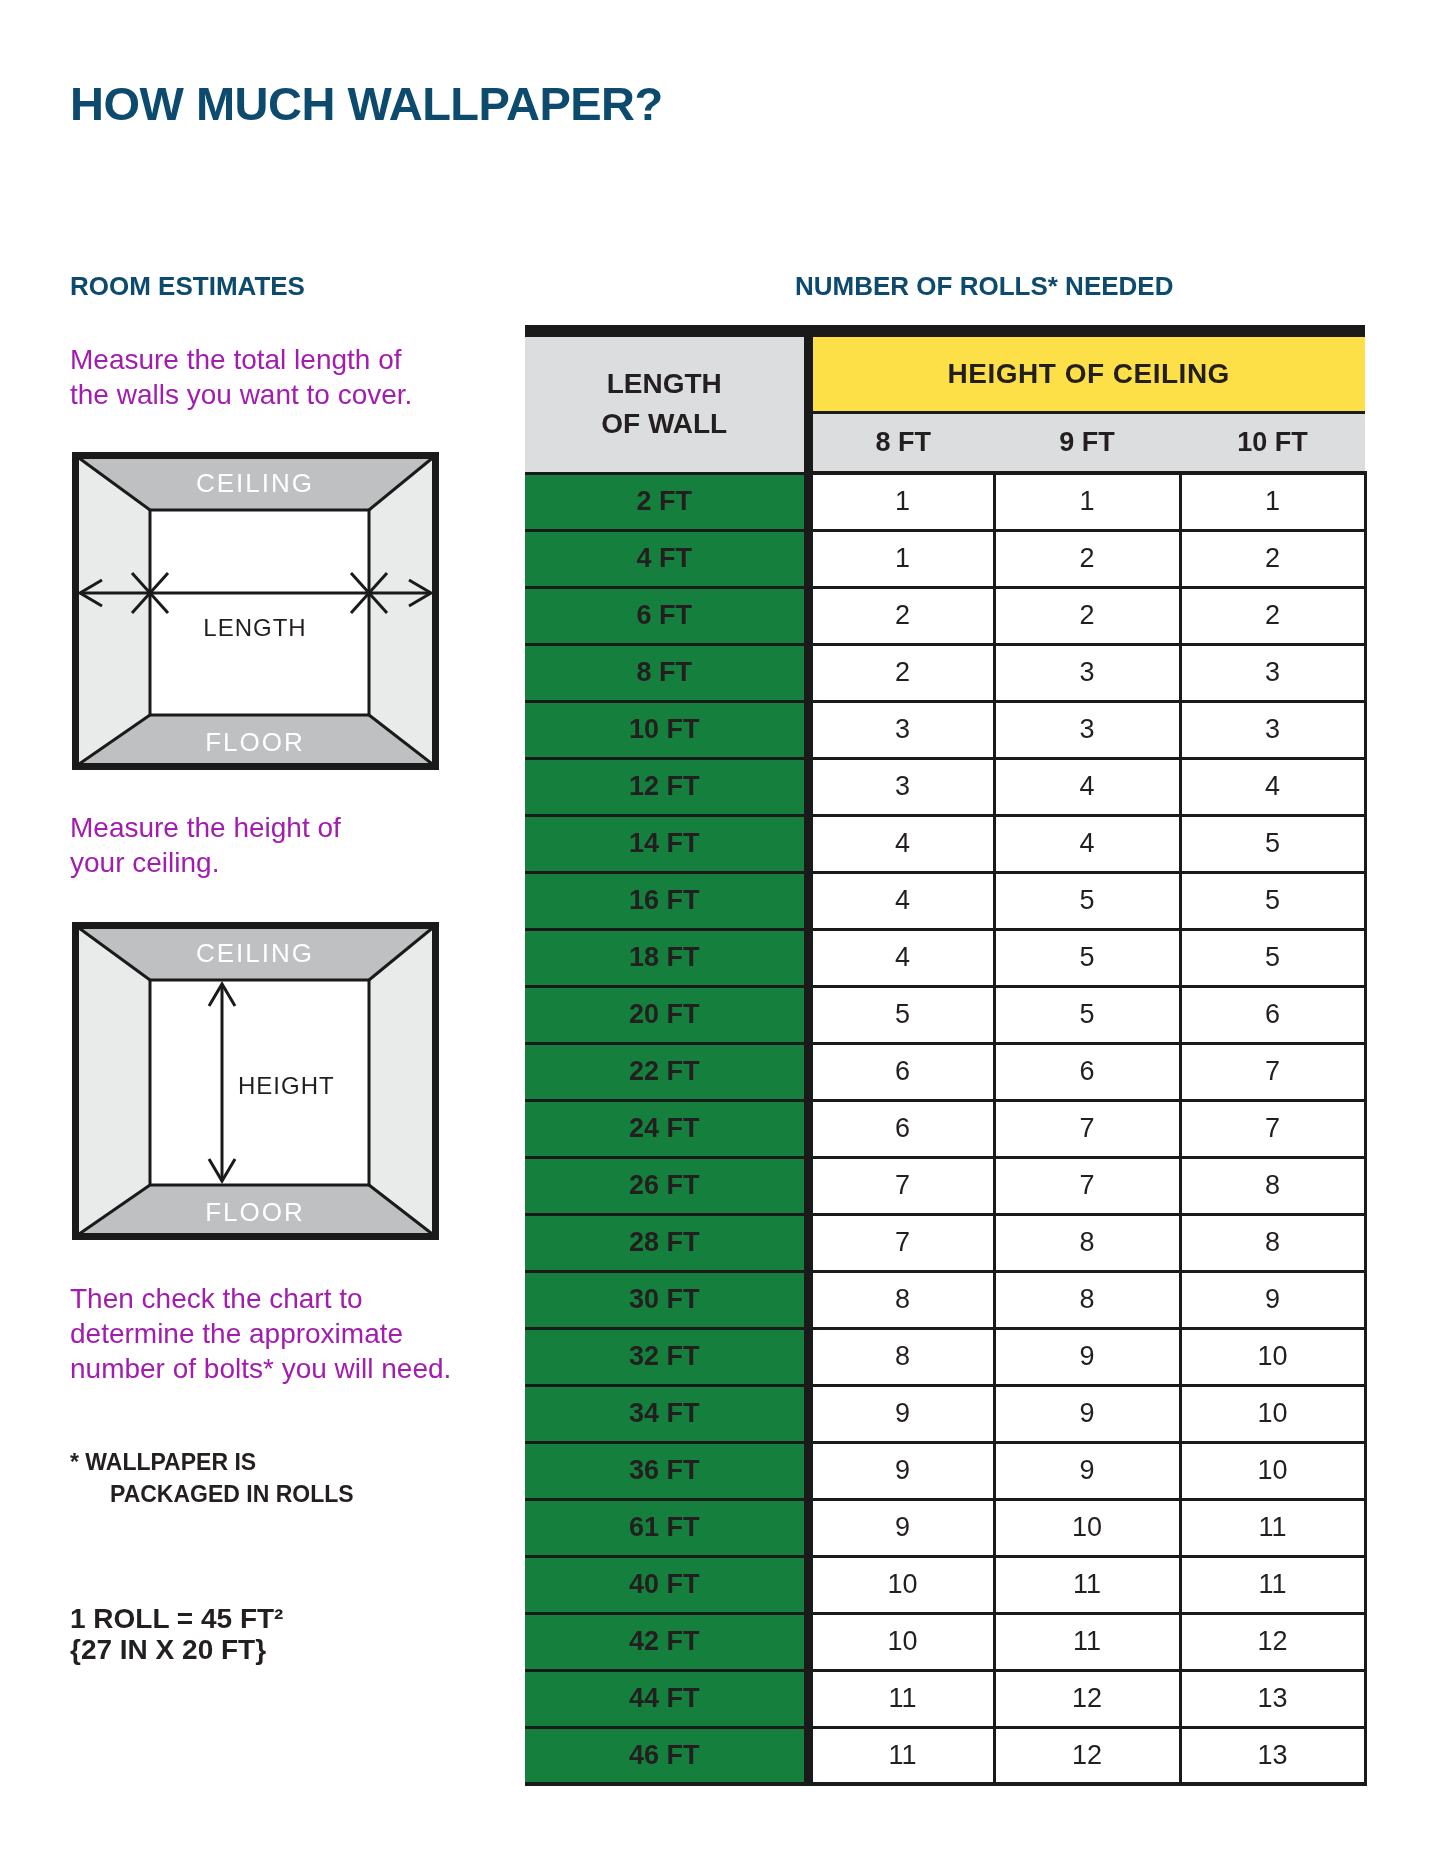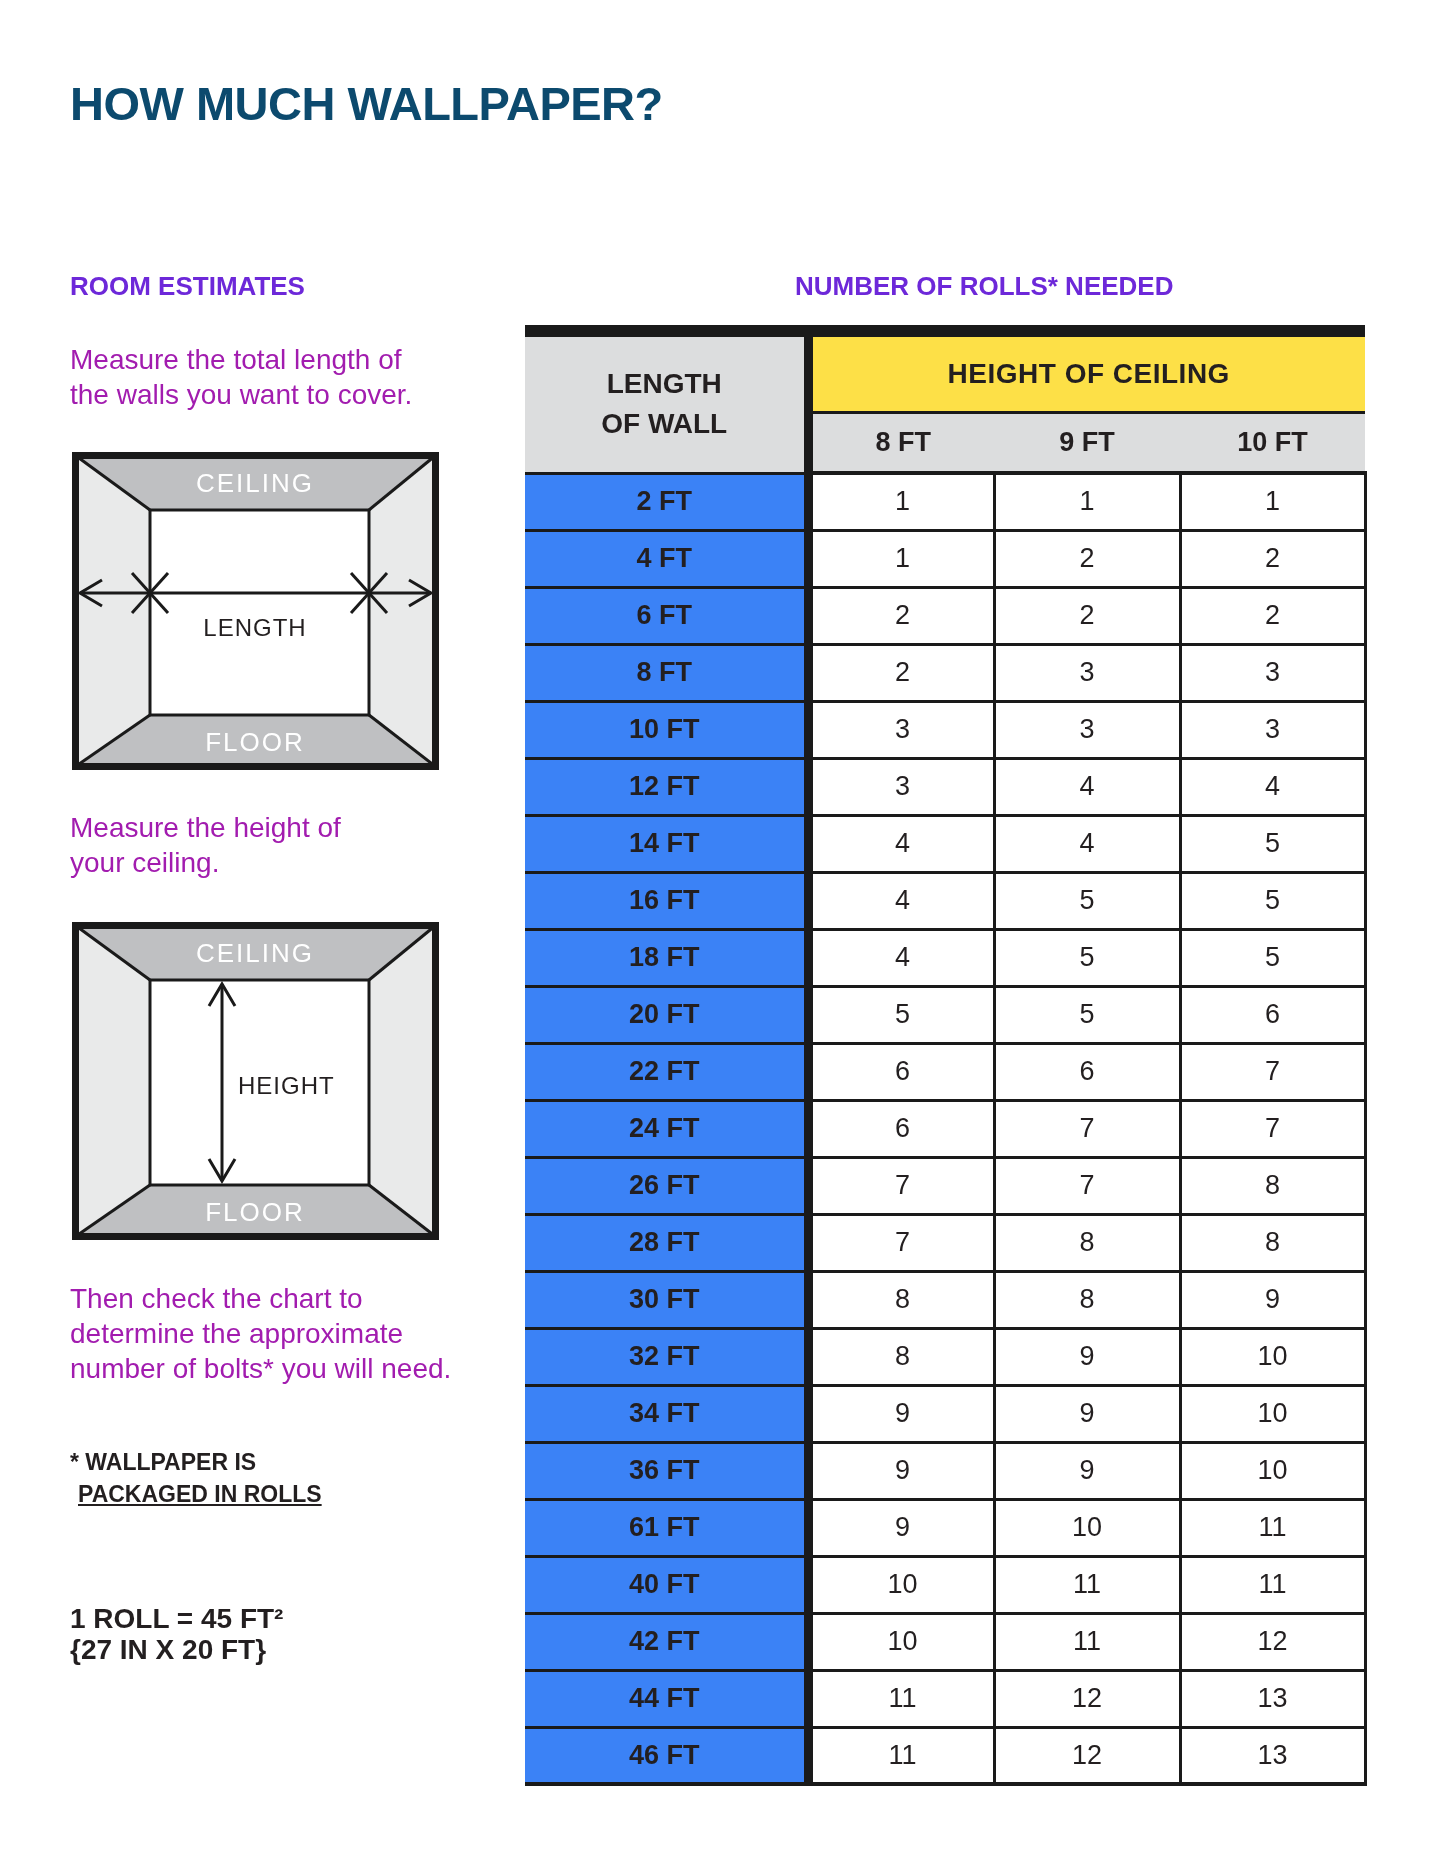--- a/index.html
+++ b/index.html
@@ -12,37 +12,37 @@
   }
   .abs { position:absolute; }
   .preline { white-space:pre-line; }
 
   .page-title {
     left:70px; top:76px;
     font-size:47px; font-weight:bold; letter-spacing:-0.5px;
     color:#0c4a6e;
   }
   .section-heading {
-    font-size:26px; font-weight:bold; color:#6d28d9; letter-spacing:0px;
+    font-size:26px; font-weight:bold; color:#0c4a6e; letter-spacing:0px;
   }
   .room-estimates-heading { left:70px; top:271px; }
   .rolls-needed-heading   { left:795px; top:271px; }
 
   .body-text {
     font-size:28px; line-height:35px; color:#a21caf;
   }
   .step1 { left:70px; top:342px;  width:420px; }
   .step2 { left:70px; top:810px;  width:420px; }
   .step3 { left:70px; top:1281px; width:440px; }
 
   .footnote {
     left:70px; top:1446px;
     font-size:23px; line-height:32px; font-weight:bold;
   }
-  .footnote .indent { margin-left:8px;text-decoration:underline; }
+  .footnote .indent { margin-left:40px; }
   .roll-info {
     left:70px; top:1587px;
     font-size:28px; line-height:31px; font-weight:bold;margin-top:16px;
   }
 
   .diagram1 { left:72px; top:452px; }
   .diagram2 { left:72px; top:922px; }
 
   
   .rolls-table {
@@ -68,21 +68,21 @@
     height:74px; letter-spacing:0.5px;
   }
   .sub-head {
     background:#DCDDDE;
     border-bottom:4px solid #1a1a1a;
     font-size:27px; font-weight:bold;
     height:57px;
   }
   .rolls-table tbody tr { height:57px; }
   .rolls-table tbody .row-label {
-    background:#3b82f6;
+    background:#15803d;
     border-top:3px solid #1a1a1a;
     border-right:9px solid #1a1a1a;
     font-size:27px; font-weight:bold;
   }
   .rolls-table tbody .val {
     background:#ffffff;
     border:3px solid #1a1a1a;
     font-size:27px; font-weight:normal;
   }
   .rolls-table tbody tr:last-child .val,

